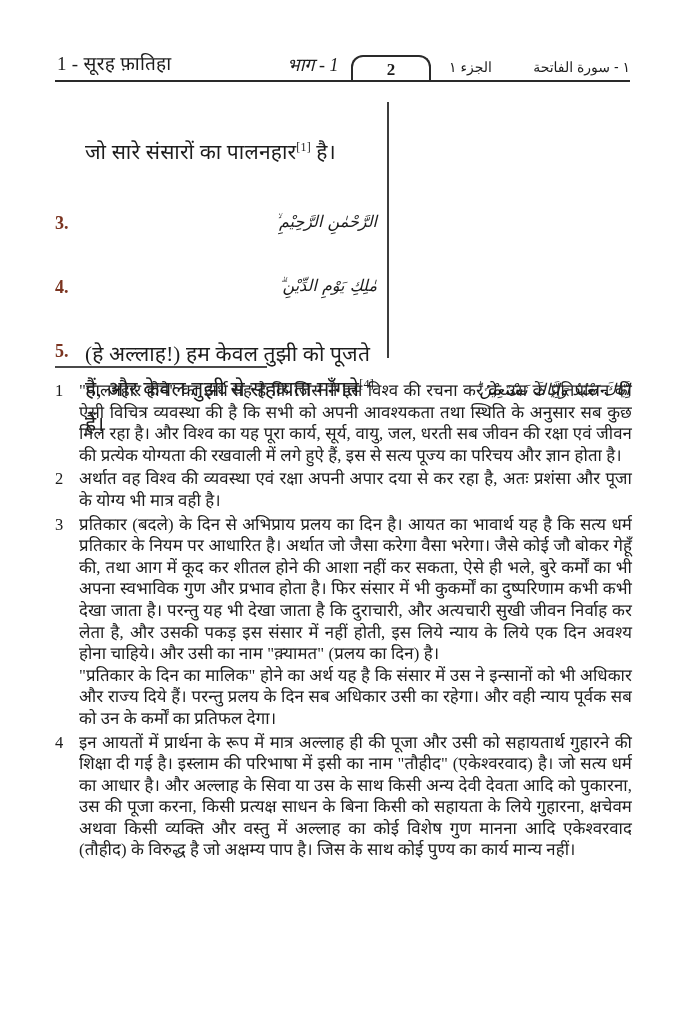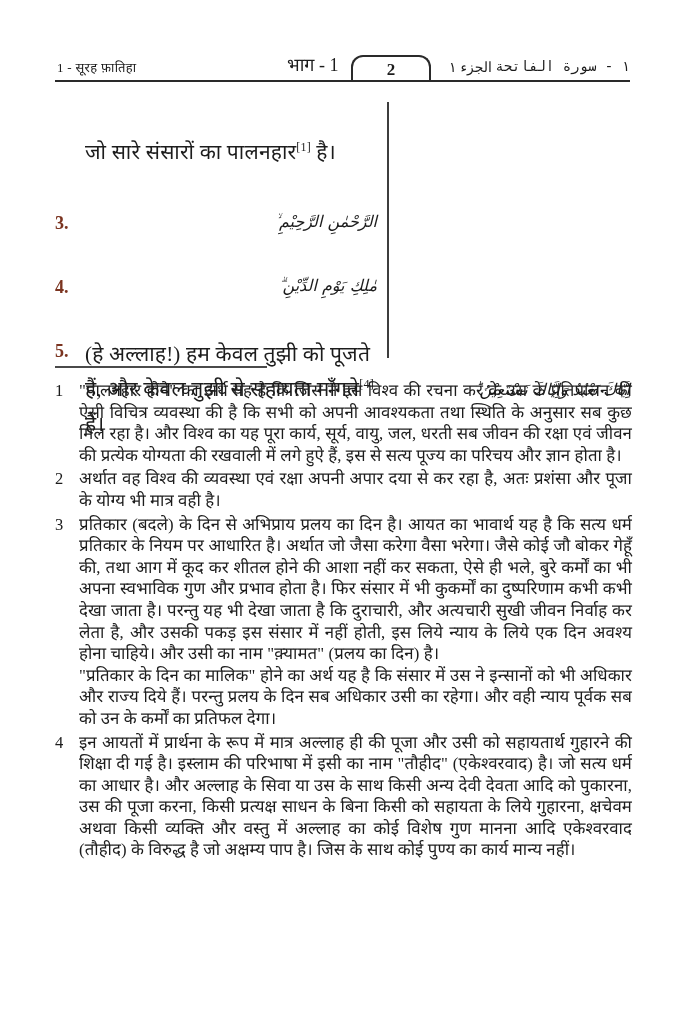--- a/index.html
+++ b/index.html
@@ -3,30 +3,30 @@
 <meta charset="utf-8">
 <style>
   html,body{margin:0;padding:0;background:#e9e9e9;}
   .page{
     width:682px;height:1024px;background:#ffffff;position:relative;overflow:hidden;
     font-family:"Liberation Serif","DejaVu Serif",serif;color:#1c1c1c;
     margin:0 auto;box-sizing:border-box;
   }
   
   .header{position:absolute;top:50px;left:55px;right:52px;height:30px;border-bottom:2px solid #2a2a2a;}
-  .hdr-left{position:absolute;left:2px;bottom:4px;font-size:13px;letter-spacing:.3px;}
-  .hdr-part{position:absolute;left:232px;bottom:4px;font-size:18px;}
+  .hdr-left{position:absolute;left:2px;bottom:4px;font-size:19px;letter-spacing:.3px;}
+  .hdr-part{position:absolute;left:232px;bottom:4px;font-size:18px;font-style:italic;}
   .hdr-tab{
     position:absolute;left:296px;bottom:-2px;width:80px;height:27px;
     border:2px solid #2a2a2a;border-bottom:none;border-radius:12px 12px 0 0;
     background:transparent;text-align:center;font-size:17px;font-weight:bold;
     line-height:25px;box-sizing:border-box;
   }
   .hdr-juz{position:absolute;left:394px;bottom:5px;font-size:14px;font-family:Liberation Sans, sans-serif;direction:rtl;}
-  .hdr-right{position:absolute;right:0;bottom:5px;font-size:14px;font-family:Liberation Mono, monospace;direction:rtl;}
+  .hdr-right{position:absolute;right:0;bottom:5px;font-size:14px;font-family:Liberation Sans, sans-serif;direction:rtl;}
   
   .verses{position:absolute;top:96px;left:55px;right:52px;}
   .v-divider{position:absolute;left:332px;top:6px;height:256px;width:2px;background:#3d3d3d;}
   .verse{display:grid;grid-template-columns:30px 292px 1fr;margin-bottom:8px;align-items:center;margin-top:39px;}
   .v-num{font-size:18px;font-weight:bold;color:var(--accent,#7b3420);align-self:start;padding-top:4px;}
   .v-hindi{font-size:21px;line-height:35px;letter-spacing:.2px;}
   .v-hindi sup{font-size:12px;line-height:0;}
   .v-arabic{
     font-family:"DejaVu Sans",sans-serif;font-size:16px;direction:rtl;
     padding-left:24px;align-self:center;white-space:nowrap;font-style:italic;

